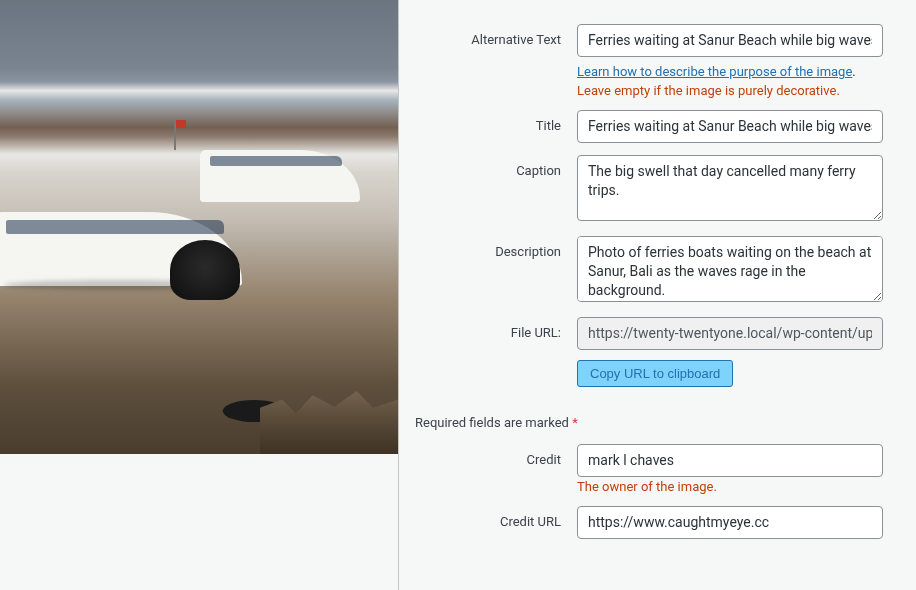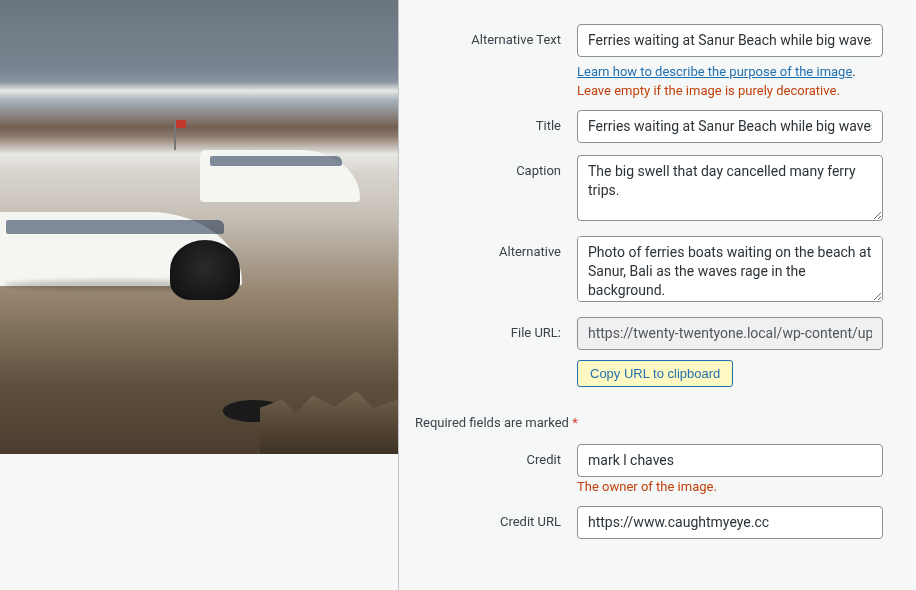--- a/index.html
+++ b/index.html
@@ -143,21 +143,21 @@
       color: #c2410c;
       font-size: 13px;
       margin-top: 2px;
       max-width: 306px;
     }
     .copy-btn {
       display: inline-block;
       margin-top: 10px;
       border: 1px solid #2271b1;
       color: #2271b1;
-      background: #fef9c3;
+      background: #7dd3fc;
       border-radius: 3px;
       padding: 5px 12px;
       font-size: 13px;
       cursor: pointer;
     }
     .required-note {
       font-size: 13px;
       color: #3c434a;
       margin: 28px 0 14px 0;
     }
@@ -198,21 +198,21 @@
   </div>
 
   <div class="field-row">
     <div class="field-label">Caption</div>
     <div class="field-control">
       <textarea style="">The big swell that day cancelled many ferry trips.</textarea>
     </div>
   </div>
 
   <div class="field-row">
-    <div class="field-label">Alternative</div>
+    <div class="field-label">Description</div>
     <div class="field-control">
       <textarea style="">Photo of ferries boats waiting on the beach at Sanur, Bali as the waves rage in the background.</textarea>
     </div>
   </div>
 
   <div class="field-row">
     <div class="field-label">File URL:</div>
     <div class="field-control">
       <input type="text" readonly="" value="https://twenty-twentyone.local/wp-content/uploads/..." style="">
       <div>

